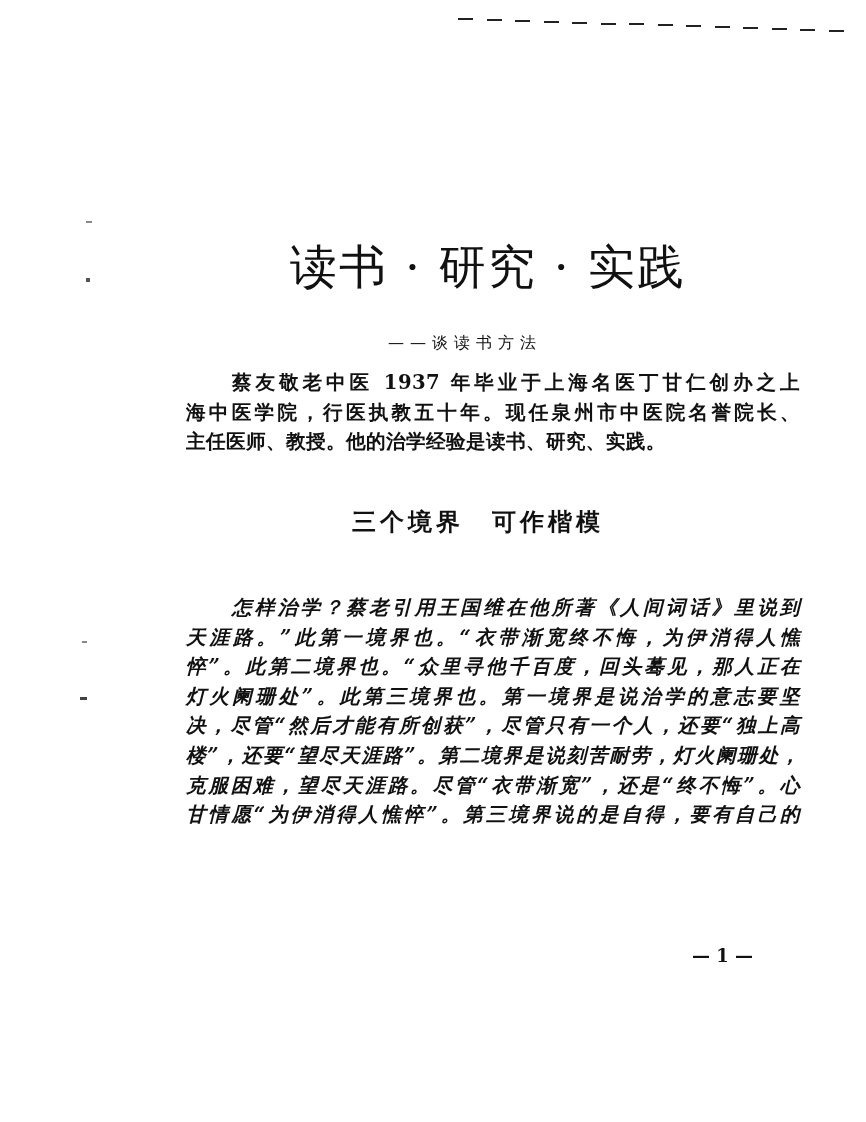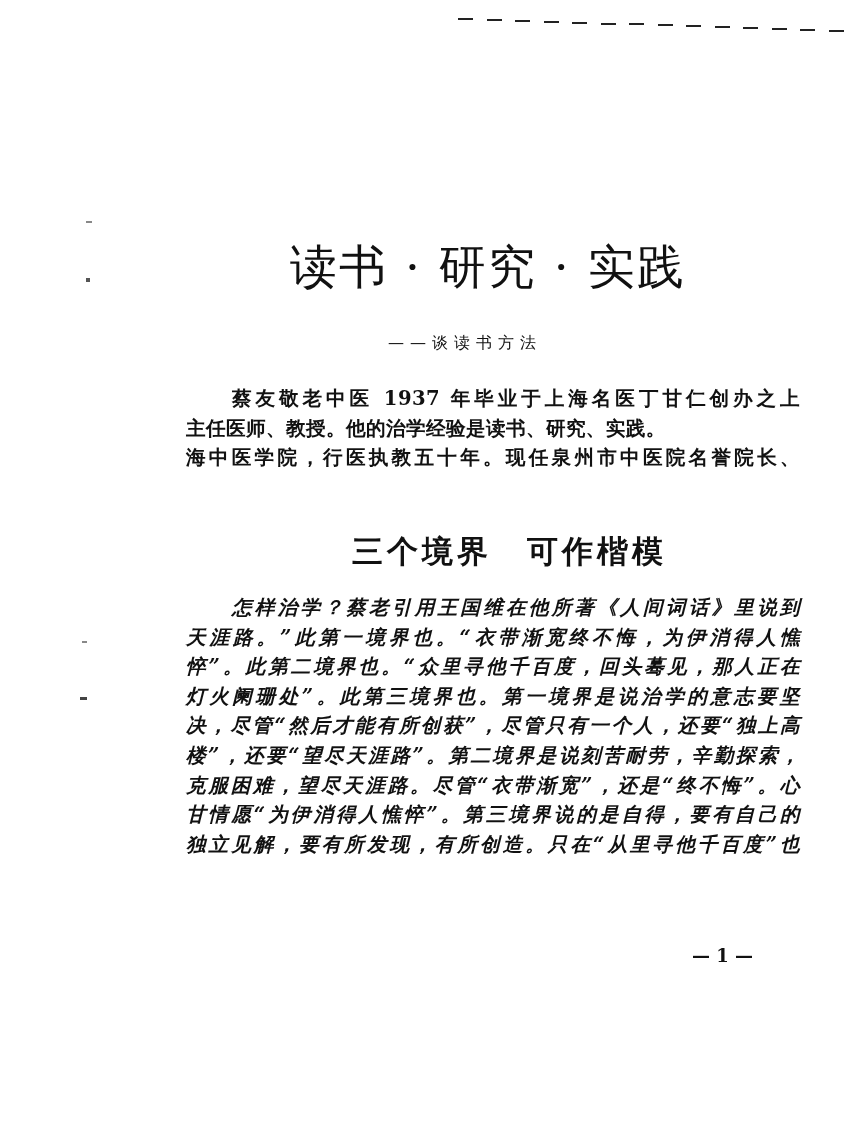--- a/index.html
+++ b/index.html
@@ -9,21 +9,21 @@
   .dash { position: absolute; width: 15px; height: 2px; background: #222; }
   .title { position: absolute; left: 290px; top: 236px; width: 420px; font-size: 47px;
            letter-spacing: 2px; white-space: nowrap; font-weight: normal; }
   .subtitle { position: absolute; left: 388px; top: 288px; font-size: 16px; letter-spacing: 6px;
               white-space: nowrap; margin-top: 45px; }
   .para { position: absolute; left: 186px; width: 614px; font-size: 19.6px; line-height: 29.6px;
           font-weight: bold; text-align: justify; text-align-last: left; letter-spacing: 0.4px; }
   .para .ln { display: block; white-space: nowrap; text-align-last: justify; }
   .para .ln.last { text-align-last: left; }
   .para .ln.indent { padding-left: 46px; }
-  .section { position: absolute; left: 352px; top: 531px; font-size: 31px; font-weight: bold;
+  .section { position: absolute; left: 352px; top: 506px; font-size: 24px; font-weight: bold;
              letter-spacing: 4px; white-space: nowrap; }
   .pagenum { position: absolute; left: 692px; top: 945px; font-size: 18px; font-weight: bold;
              white-space: nowrap; }
   .speck { position: absolute; background: #888; height: 2px; }
 </style>
 </head>
 <body>
 
 <div class="dashes" id="dashes">
     <span class="dash" style="left: 0px; top: 0px;"></span>
@@ -38,38 +38,37 @@
     <span class="dash" style="left: 256.5px; top: 8.1px;"></span>
     <span class="dash" style="left: 285px; top: 9px;"></span>
     <span class="dash" style="left: 313.5px; top: 9.9px;"></span>
     <span class="dash" style="left: 342px; top: 10.8px;"></span>
     <span class="dash" style="left: 370.5px; top: 11.7px;"></span>
   </div>
 
 <div class="title">读书 · 研究 · 实践</div>
 <div class="subtitle">——谈读书方法</div>
 
-<div class="para" style="top:384px;">
+<div class="para" style="top:368px;">
   <span class="ln indent">蔡友敬老中医 1937 年毕业于上海名医丁甘仁创办之上</span>
+  <span class="ln">海中医学院，行医执教五十年。现任泉州市中医院名誉院长、</span>
   <span class="ln last">主任医师、教授。他的治学经验是读书、研究、实践。</span>
-  <span class="ln">海中医学院，行医执教五十年。现任泉州市中医院名誉院长、</span>
 </div>
 
 <div class="section">三个境界　可作楷模</div>
 
 <div class="para" style="top:593px;font-style:italic;">
   <span class="ln indent">怎样治学？蔡老引用王国维在他所著《人间词话》里说到</span>
   <span class="ln">天涯路。”此第一境界也。“衣带渐宽终不悔，为伊消得人憔</span>
   <span class="ln">悴”。此第二境界也。“众里寻他千百度，回头蓦见，那人正在</span>
   <span class="ln">灯火阑珊处”。此第三境界也。第一境界是说治学的意志要坚</span>
   <span class="ln">决，尽管“然后才能有所创获”，尽管只有一个人，还要“独上高</span>
-  <span class="ln">楼”，还要“望尽天涯路”。第二境界是说刻苦耐劳，辛勤探索，</span>
+  <span class="ln">楼”，还要“望尽天涯路”。第二境界是说刻苦耐劳，灯火阑珊处，</span>
   <span class="ln">克服困难，望尽天涯路。尽管“衣带渐宽”，还是“终不悔”。心</span>
   <span class="ln">甘情愿“为伊消得人憔悴”。第三境界说的是自得，要有自己的</span>
-  <span class="ln">独立见解，要有所发现，有所创造。只在“从里寻他千百度”也</span>
 </div>
 
 <div class="pagenum">— 1 —</div>
 
 <div class="speck" style="left:86px;top:221px;width:6px;"></div>
 <div class="speck" style="left:86px;top:278px;width:4px;height:4px;background:#555;"></div>
 <div class="speck" style="left:82px;top:641px;width:5px;"></div>
 <div class="speck" style="left:80px;top:697px;width:7px;height:3px;background:#444;"></div>
 
 </body></html>

